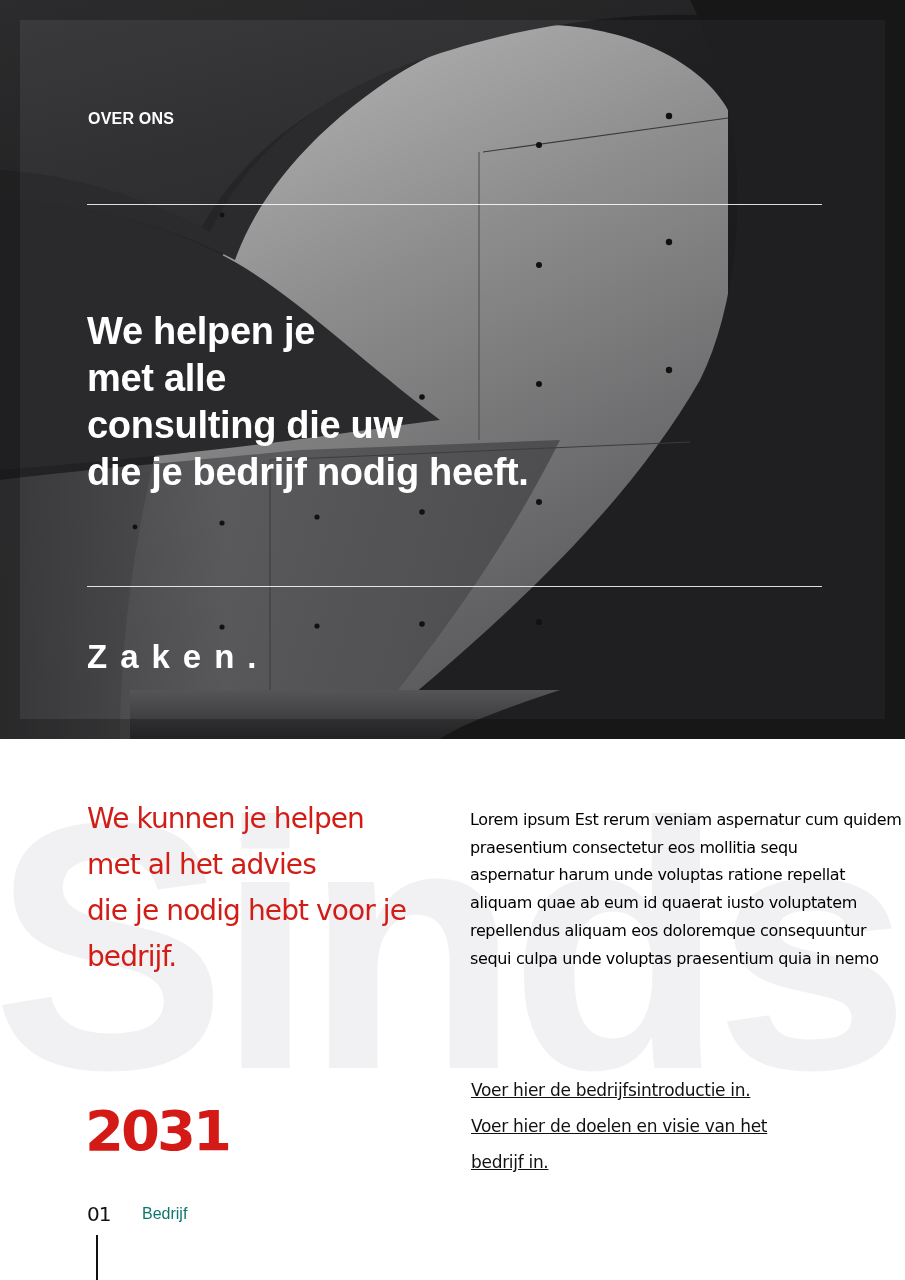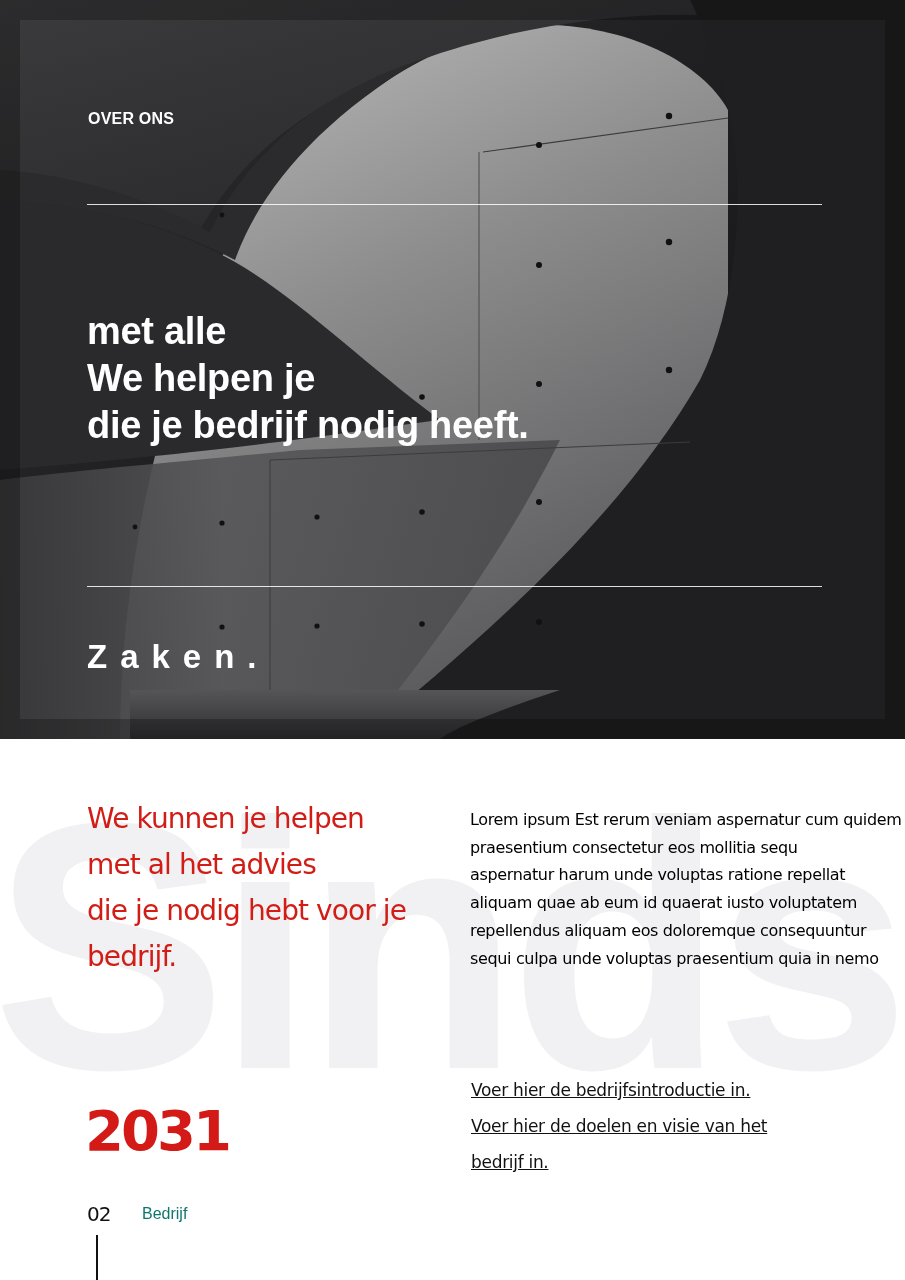--- a/index.html
+++ b/index.html
@@ -149,22 +149,23 @@
       <circle cx="317" cy="626" r="2.6"></circle>
       <circle cx="222" cy="627" r="2.6"></circle>
     </g>
 
     <rect x="0" y="0" width="905" height="739" fill="none" stroke="rgba(0,0,0,0.25)" stroke-width="40"></rect>
   </svg>
 
   <div class="label">OVER ONS</div>
   <div class="rule r1"></div>
   <div class="headline">
+    <span>We helpen je</span>
     <span>met alle</span>
-    <span>We helpen je</span>
+    <span>consulting die uw</span>
     <span>die je bedrijf nodig heeft.</span>
   </div>
   <div class="rule r2"></div>
   <div class="brand">Zaken.</div>
 </div>
 
 <div class="watermark">Sinds</div>
 
 <div class="intro-red">
   <span>We kunnen je helpen</span>
@@ -183,15 +184,15 @@
 </div>
 
 <div class="year">2031</div>
 
 <div class="company-intro">
   <span>Voer hier de bedrijfsintroductie in.</span>
   <span>Voer hier de doelen en visie van het</span>
   <span>bedrijf in.</span>
 </div>
 
-<div class="page-num">02</div>
+<div class="page-num">01</div>
 <div class="section-name">Bedrijf</div>
 <div class="page-bar"></div>
 
 </body></html>

